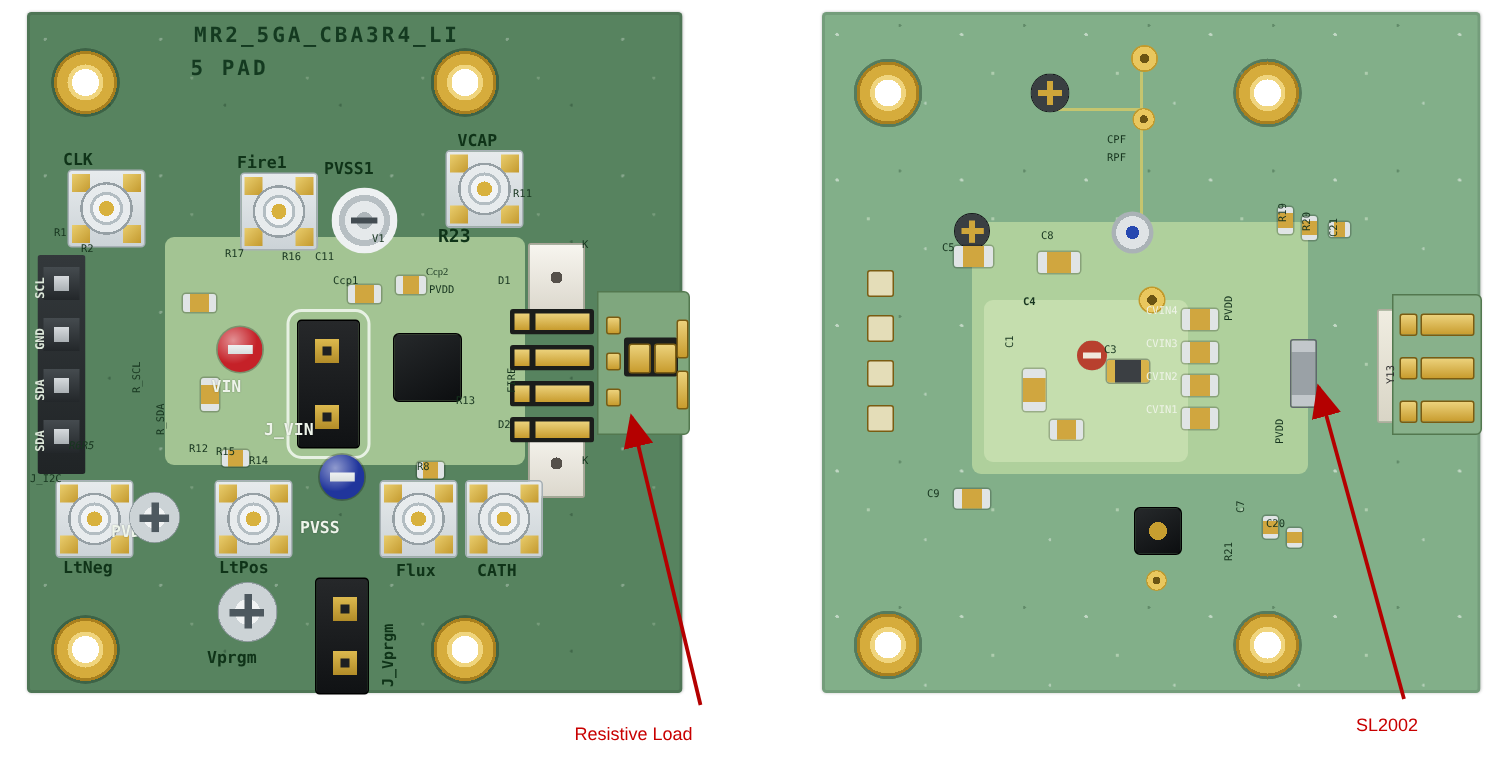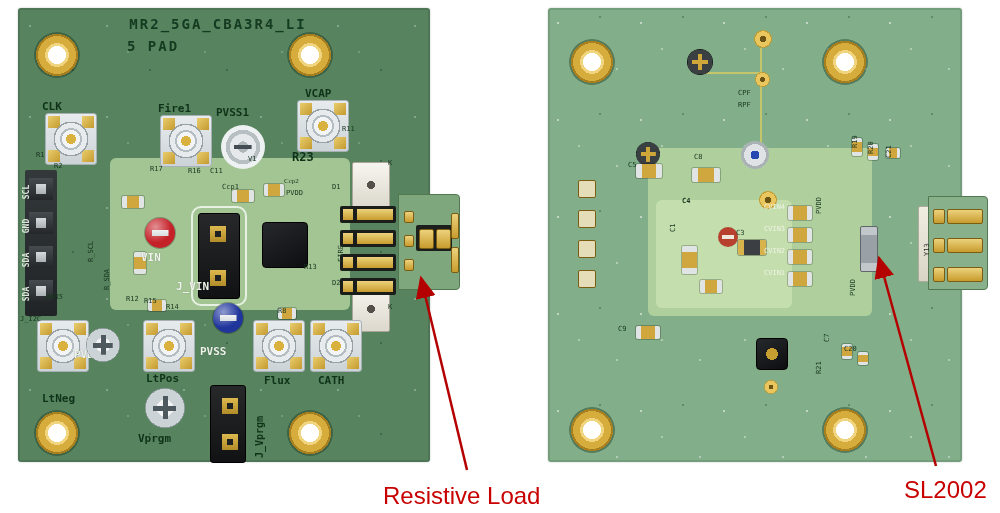--- a/index.html
+++ b/index.html
@@ -1,18 +1,18 @@
 <!DOCTYPE html>
 <html><head>
 <meta charset="utf-8">
 <style>
   html,body{margin:0;padding:0;background:#fff;}
   #canvas{position:relative;width:1000px;height:513px;background:#ffffff;overflow:hidden;
           font-family:"DejaVu Sans Mono",monospace;}
-  .board{position:absolute;border-radius:3px;box-shadow:inset 0 0 0 2px rgba(0,0,0,.10), 0 0 2px rgba(0,0,0,.25);}
+  .board{position:absolute;border-radius:3px;box-shadow:inset 0 0 0 2px rgba(0,0,0,.10), 0 0 2px rgba(0,0,0,.25);padding-left:25px;}
   #board-left{left:18px;top:8px;width:412px;height:454px;background-color:#57835f;
      background-image:
        radial-gradient(1.1px 1.1px at 12px 18px, rgba(255,255,255,.28) 95%, transparent),
        radial-gradient(1px 1px at 55px 62px, rgba(25,55,35,.35) 95%, transparent),
        radial-gradient(1px 1px at 33px 44px, rgba(230,240,220,.22) 95%, transparent);
      background-size:77px 91px;}
   #board-right{left:548px;top:8px;width:414px;height:454px;background-color:#82af89;
      background-image:
        radial-gradient(1.2px 1.2px at 10px 15px, rgba(255,255,255,.5) 95%, transparent),
        radial-gradient(1.2px 1.2px at 31px 41px, rgba(235,245,225,.42) 95%, transparent),
@@ -98,21 +98,21 @@
   .lightzone2{position:absolute;background:#c5deae;border-radius:6px;}
   .trace{position:absolute;background:#d6ca68;opacity:.8;}
   .slk-dark{position:absolute;color:#0f3318;font-weight:bold;font-size:11px;white-space:nowrap;}
   .slk-white{position:absolute;color:#eef4ea;font-weight:bold;font-size:11px;white-space:nowrap;text-shadow:0 0 1px rgba(0,0,0,.4);}
   .title{position:absolute;color:#143a20;font-weight:bold;font-size:14px;letter-spacing:2px;text-align:center;white-space:nowrap;}
   .vlabel{position:absolute;width:30px;height:10px;display:flex;align-items:center;justify-content:center;
      transform:rotate(-90deg);font-size:8px;font-weight:bold;color:#dde8da;white-space:nowrap;}
   .rot{transform:rotate(-90deg);transform-origin:0 0;}
   .refdes{position:absolute;font-size:7px;color:#17351f;white-space:nowrap;line-height:1;}
   .overlay{position:absolute;inset:0;pointer-events:none;}
-  .callout{position:absolute;color:#c80000;font-family:"Liberation Sans",sans-serif;font-size:24px;white-space:nowrap;}
+  .callout{position:absolute;color:#c80000;font-family:"Liberation Sans",sans-serif;font-size:12px;white-space:nowrap;}
   #arrow-layer{position:absolute;inset:0;pointer-events:none;}
 </style>
 </head>
 <body>
 
 <div id="canvas">
 
   <div id="board-left" class="board">
     <div class="hole" style="left:16px;top:24px"></div>
     <div class="hole" style="left:269px;top:24px"></div>
@@ -160,21 +160,21 @@
     <div class="slk-white" style="left:182px;top:337px">PVSS</div>
 
     <div class="whitecomp" style="left:334px;top:154px;width:36px;height:44px"></div>
     <div class="whitecomp" style="left:334px;top:278px;width:36px;height:44px"></div>
     <div class="padrow" style="left:322px;top:198px"></div>
     <div class="padrow" style="left:322px;top:222px"></div>
     <div class="padrow" style="left:322px;top:246px"></div>
     <div class="padrow" style="left:322px;top:270px"></div>
 
     <div class="sma" style="left:19px;top:312px"></div>
-    <div class="slk-dark" style="left:24px;top:384px">LtNeg</div>
+    <div class="slk-dark" style="left:24px;top:364px">LtNeg</div>
     <div class="slk-white" style="left:56px;top:340px">PVDD</div>
     <div class="pot" style="left:68px;top:320px;width:34px;height:34px"></div>
     <div class="sma" style="left:125px;top:312px"></div>
     <div class="slk-dark" style="left:128px;top:364px">LtPos</div>
     <div class="sma" style="left:235px;top:312px"></div>
     <div class="slk-dark" style="left:246px;top:366px">Flux</div>
     <div class="sma" style="left:292px;top:312px"></div>
     <div class="slk-dark" style="left:300px;top:366px">CATH</div>
 
     <div class="pot" style="left:127px;top:380px;width:40px;height:40px"></div>

